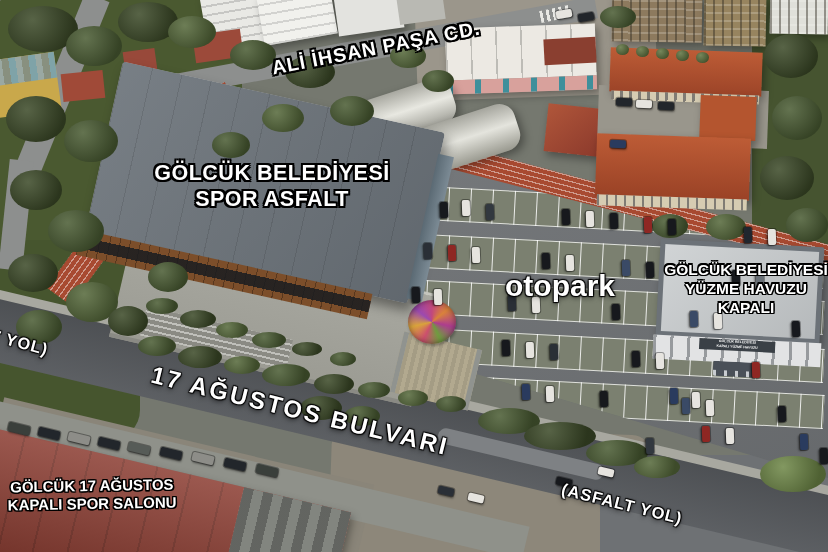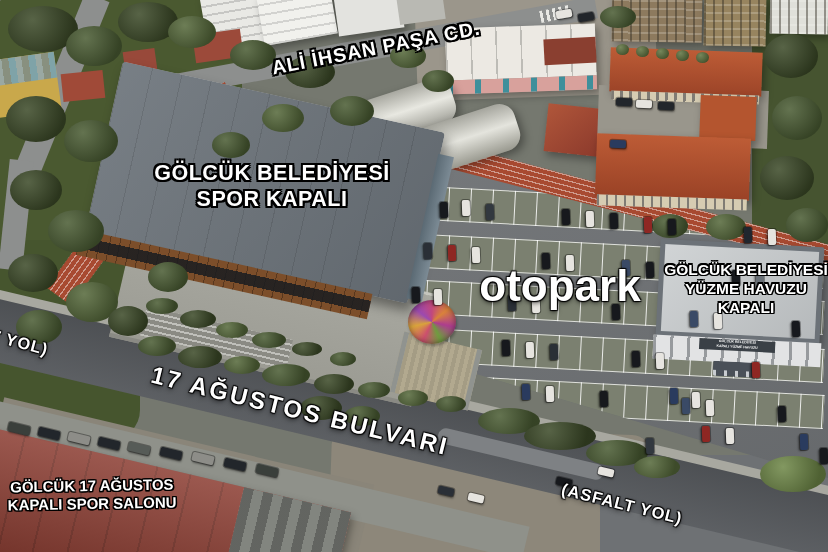--- a/index.html
+++ b/index.html
@@ -287,24 +287,24 @@
       <div class="car" style="left: 556px; top: 10px; transform: rotate(-10deg); background-color: rgb(230, 228, 223);"></div>
       <div class="car" style="left: 578px; top: 13px; transform: rotate(-10deg); background-color: rgb(34, 38, 43);"></div>
     </div>
 
   <div class="lbl outl" style="left:376px;top:48px;font-size:19.5px;letter-spacing:1px;
        transform:translate(-50%,-50%) rotate(-11deg);">ALİ İHSAN PAŞA CD.</div>
 
   <div class="lbl outl" style="left:272px;top:186px;font-size:21.5px;line-height:26px;letter-spacing:.5px;
        transform:translate(-50%,-50%);">
     <div>GÖLCÜK BELEDİYESİ</div>
-    <div>SPOR KAPALI</div>
-  </div>
-
-  <div class="lbl outl-soft" style="left:560px;top:286px;font-size:44px;transform:translate(-50%,-50%);">otopark</div>
+    <div>SPOR ASFALT</div>
+  </div>
+
+  <div class="lbl outl-soft" style="left:560px;top:286px;font-size:30px;transform:translate(-50%,-50%);">otopark</div>
 
   <div class="lbl outl-sm" style="left:746px;top:288px;font-size:15.5px;line-height:19px;transform:translate(-50%,-50%);">
     <div>GÖLCÜK BELEDİYESİ</div>
     <div>YÜZME HAVUZU</div>
     <div>KAPALI</div>
   </div>
 
   <div class="lbl outl-soft" style="left:300px;top:411px;font-size:24px;letter-spacing:2.5px;
        transform:translate(-50%,-50%) rotate(13.8deg);">17 AĞUSTOS BULVARI</div>
 

